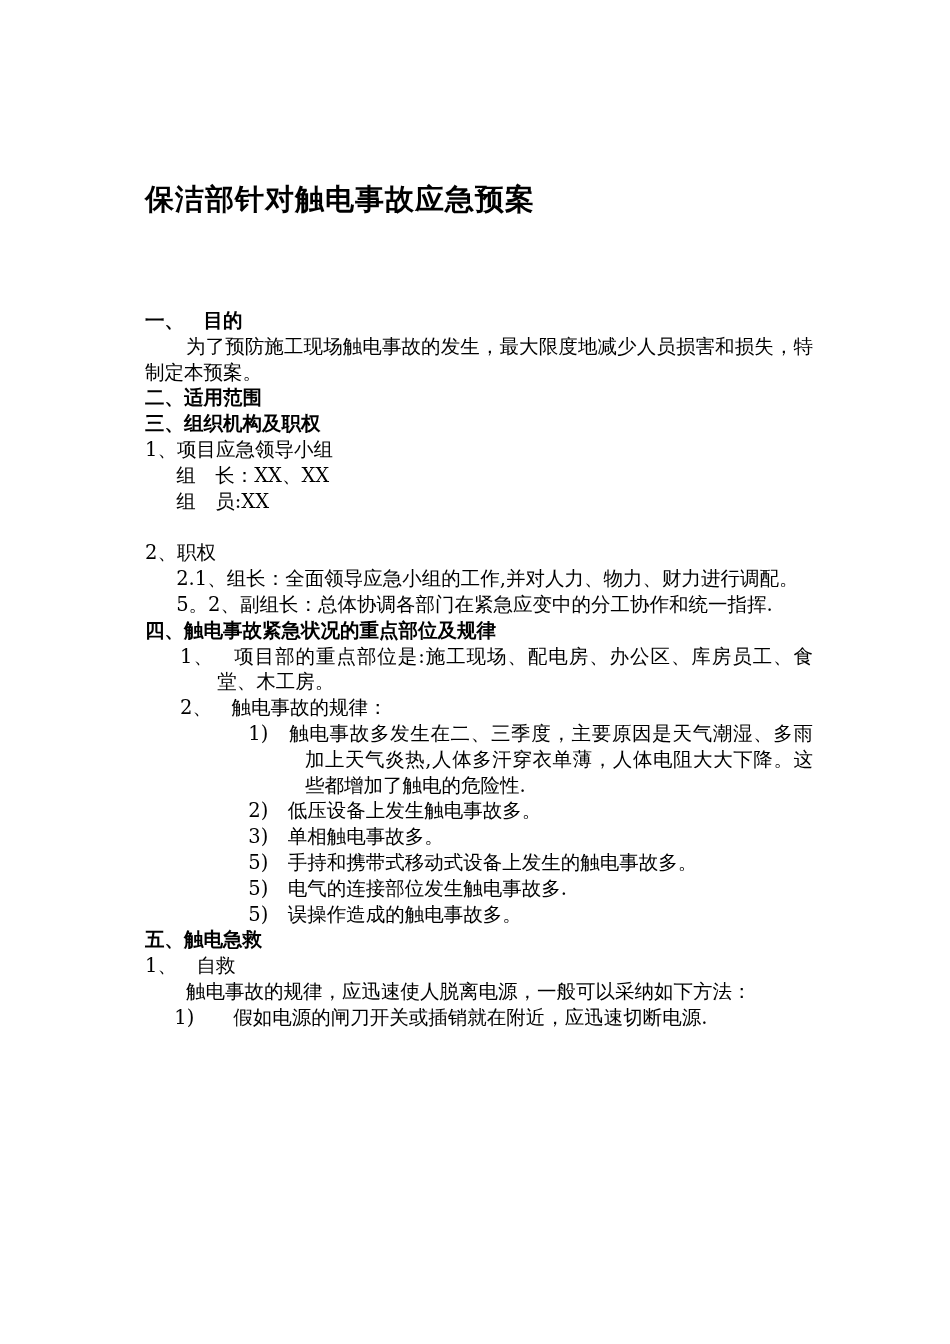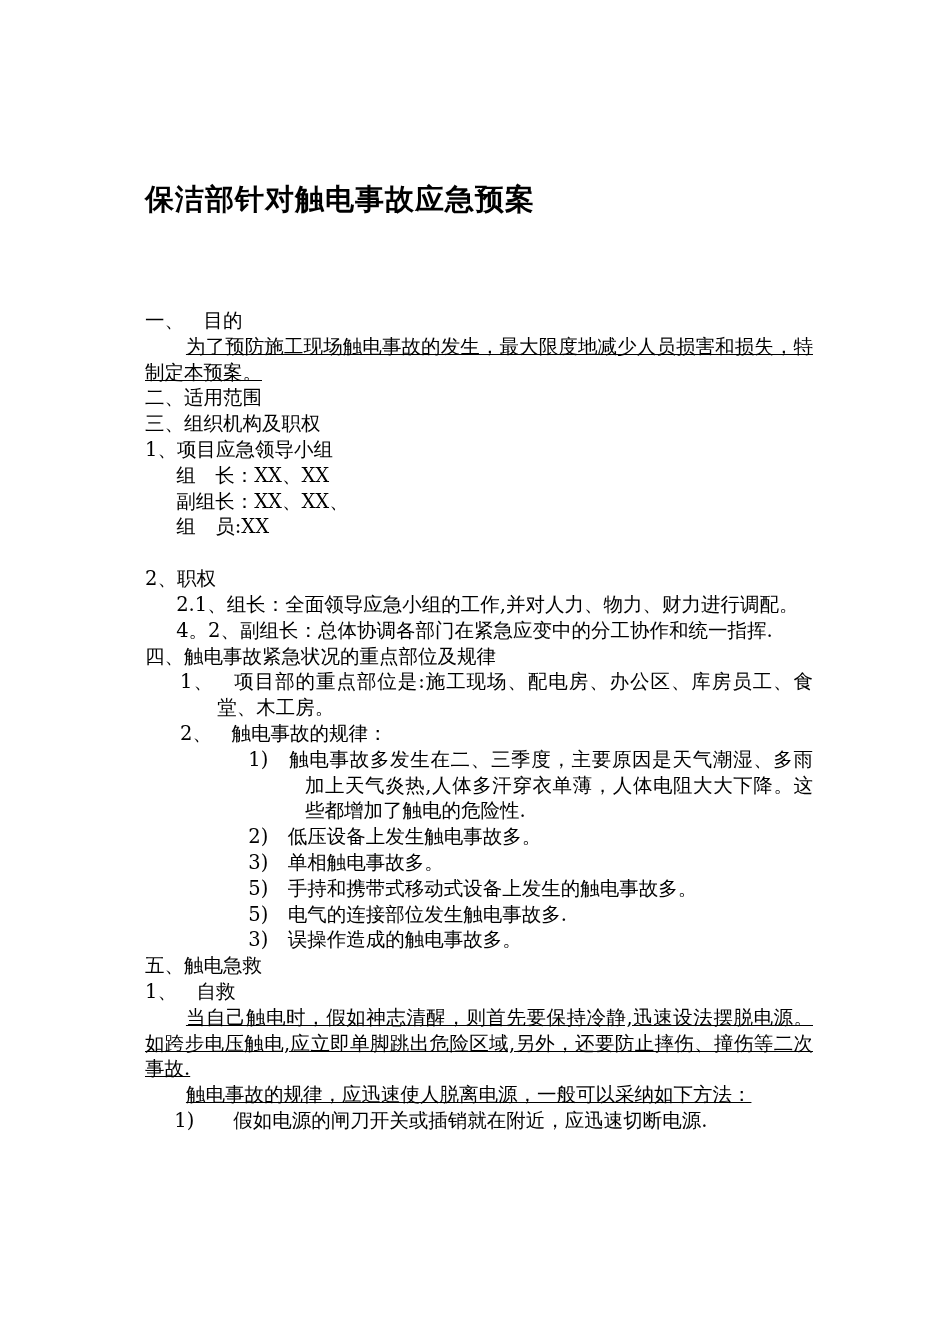--- a/index.html
+++ b/index.html
@@ -33,24 +33,24 @@
     font-family: "DejaVu Sans", "Liberation Sans", sans-serif;
   }
   .blk {
     margin: 0;
     font-size: 19.5px;
     line-height: 25.8px;
     text-align: justify;
     word-break: break-all;
   }
   .h1 {
-    font-weight: normal;
+    font-weight: bold;
     font-family: "DejaVu Sans", "Liberation Sans", sans-serif;
   }
-  .body  { text-indent: 2.1em; text-decoration: underline; }
+  .body  { text-indent: 2.1em; }
   .plain { }
   .roster { padding-left: 1.6em; }
   .clause { padding-left: 8.4em; text-indent: -6.8em; }
   .clause2 { padding-left: 10.5em; text-indent: -8.9em; }
   .point { padding-left: 3.7em; text-indent: -1.9em; }
   .subpoint { padding-left: 8.2em; text-indent: -2.9em; }
   .answer { padding-left: 4.9em; text-indent: -3.4em; }
   .spacer { height: 26px; }
 </style>
 </head>
@@ -59,35 +59,33 @@
 <div class="page">
   <div class="content">
     <h1 class="doc-title">保洁部针对触电事故应急预案</h1>
     <div>
         <p class="blk h1">一、　目的</p>
         <p class="blk body">为了预防施工现场触电事故的发生，最大限度地减少人员损害和损失，特制定本预案。</p>
         <p class="blk h1">二、适用范围</p>
         <p class="blk h1">三、组织机构及职权</p>
         <p class="blk plain">1、项目应急领导小组</p>
         <p class="blk roster">组　长：XX、XX</p>
-        <p class="blk roster">副组长：XX、XX、</p>
         <p class="blk roster">组　员:XX</p>
         <div class="blk spacer"></div>
         <p class="blk plain">2、职权</p>
         <p class="blk clause">2.1、组长：全面领导应急小组的工作,并对人力、物力、财力进行调配。</p>
-        <p class="blk clause2">4。2、副组长：总体协调各部门在紧急应变中的分工协作和统一指挥.</p>
+        <p class="blk clause2">5。2、副组长：总体协调各部门在紧急应变中的分工协作和统一指挥.</p>
         <p class="blk h1">四、触电事故紧急状况的重点部位及规律</p>
         <p class="blk point">1、　项目部的重点部位是:施工现场、配电房、办公区、库房员工、食堂、木工房。</p>
         <p class="blk point">2、　触电事故的规律：</p>
         <p class="blk subpoint">1)　触电事故多发生在二、三季度，主要原因是天气潮湿、多雨加上天气炎热,人体多汗穿衣单薄，人体电阻大大下降。这些都增加了触电的危险性.</p>
         <p class="blk subpoint">2)　低压设备上发生触电事故多。</p>
         <p class="blk subpoint">3)　单相触电事故多。</p>
         <p class="blk subpoint">5)　手持和携带式移动式设备上发生的触电事故多。</p>
         <p class="blk subpoint">5)　电气的连接部位发生触电事故多.</p>
-        <p class="blk subpoint">3)　误操作造成的触电事故多。</p>
+        <p class="blk subpoint">5)　误操作造成的触电事故多。</p>
         <p class="blk h1">五、触电急救</p>
         <p class="blk plain">1、　自救</p>
-        <p class="blk body">当自己触电时，假如神志清醒，则首先要保持冷静,迅速设法摆脱电源。如跨步电压触电,应立即单脚跳出危险区域,另外，还要防止摔伤、撞伤等二次事故.</p>
         <p class="blk body">触电事故的规律，应迅速使人脱离电源，一般可以采纳如下方法：</p>
         <p class="blk answer">1)　　假如电源的闸刀开关或插销就在附近，应迅速切断电源.</p>
       </div>
   </div>
 </div>
 
 </body></html>

